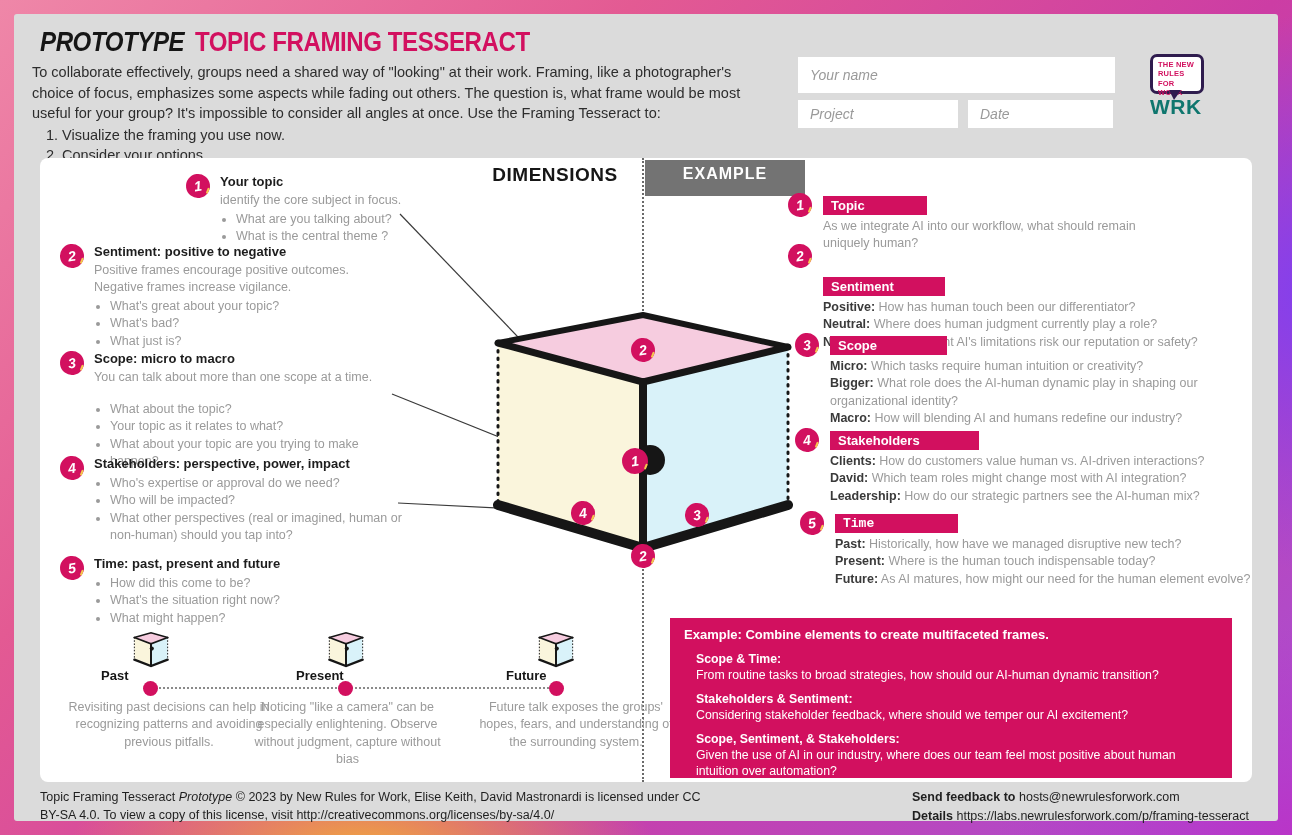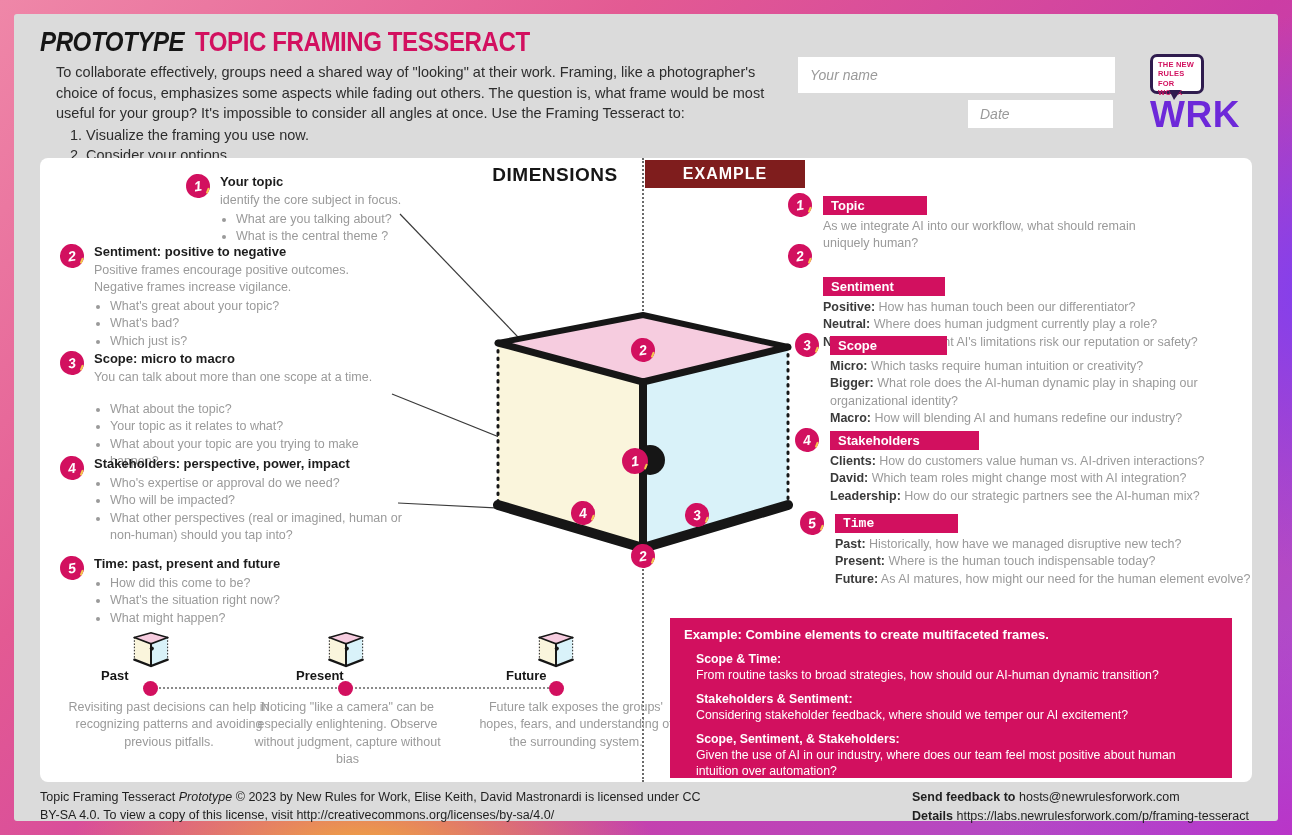--- a/index.html
+++ b/index.html
@@ -9,38 +9,38 @@
       radial-gradient(ellipse 420px 160px at 28% 102%, #f2a93b 0%, rgba(242,169,59,0) 70%),
       radial-gradient(ellipse 500px 400px at 104% 35%, #7e3ff2 0%, rgba(126,63,242,0) 70%),
       radial-gradient(ellipse 420px 300px at 100% 100%, #b935c8 0%, rgba(185,53,200,0) 70%),
       linear-gradient(135deg, #ef87a8 0%, #e35a93 30%, #cc3da4 60%, #a84fd4 100%);}
   .card{position:absolute;left:14px;top:14px;width:1264px;height:807px;background:#dbdbdb;border-radius:3px;}
 
   
   .title-row{position:absolute;left:26px;top:12px;white-space:nowrap;transform:scaleX(.86);transform-origin:left center;}
   .title-prefix{font-size:28px;font-weight:800;font-style:italic;color:#161616;letter-spacing:-.5px;}
   .title-main{font-size:28px;font-weight:800;color:#d2105f;letter-spacing:-.5px;margin-left:8px;}
-  .intro{position:absolute;left:42px;top:48px;width:742px;font-size:14.5px;line-height:1.42;color:#2d2d2d;}
+  .intro{position:absolute;left:18px;top:48px;width:742px;font-size:14.5px;line-height:1.42;color:#2d2d2d;}
   .steps{margin-top:1px;}
   .step{display:flex;}
   .step-num{width:26px;text-align:right;margin-right:4px;flex:none;}
   .field{position:absolute;background:#fff;border:none;font-size:14px;color:#333;padding:0 12px;box-sizing:border-box;font-family:"Liberation Sans","DejaVu Sans",sans-serif;}
   .field::placeholder{color:#9a9a9a;font-style:italic;}
   
   .logo{position:absolute;left:1136px;top:40px;width:80px;}
   .logo-bubble{position:relative;width:54px;height:40px;background:#fff;border:3px solid #2f1c4e;border-radius:7px;padding:3px 0 0 5px;box-sizing:border-box;}
   .logo-bubble-line{font-size:7.5px;font-weight:800;color:#d2105f;line-height:1.25;letter-spacing:.2px;}
   .logo-tail{position:absolute;left:16px;bottom:-9px;width:0;height:0;border-left:5px solid transparent;border-right:7px solid transparent;border-top:10px solid #2f1c4e;}
-  .logo-word{font-size:37px;font-weight:800;color:#6d28d9;letter-spacing:.5px;margin-top:2px;line-height:1;}
+  .logo-word{font-size:21px;font-weight:800;color:#0f766e;letter-spacing:.5px;margin-top:2px;line-height:1;}
 
   
   .panel{position:absolute;left:26px;top:144px;width:1212px;height:624px;background:#ffffff;border-radius:8px;}
   .divider{position:absolute;left:602px;top:0;height:624px;width:0;border-left:2px dotted #6a6a6a;}
   .dims-header{position:absolute;left:420px;top:6px;width:190px;text-align:center;font-size:19px;font-weight:800;letter-spacing:.5px;color:#161616;}
-  .example-banner{position:absolute;left:605px;top:2px;width:160px;height:28px;background:#7f1d1d;color:#fff;font-size:16px;font-weight:800;letter-spacing:1px;text-align:center;line-height:28px;}
+  .example-banner{position:absolute;left:605px;top:2px;width:160px;height:36px;background:#737373;color:#fff;font-size:16px;font-weight:800;letter-spacing:1px;text-align:center;line-height:28px;}
 
   
   .badge{width:24px;height:24px;border-radius:50%;background:#d2105f;color:#fff;font-weight:800;font-style:italic;font-size:14px;display:flex;align-items:center;justify-content:center;transform:rotate(-8deg);flex:none;position:relative;}
   .badge::after{content:"";position:absolute;right:2px;bottom:3px;width:2px;height:6px;background:#f5c84c;transform:rotate(30deg);border-radius:1px;}
   .cube-badge{position:absolute;z-index:3;}
 
   
   .dim-section{position:absolute;display:flex;gap:10px;align-items:flex-start;}
   .dim-title{font-size:13px;font-weight:700;color:#1d1d1d;line-height:1.3;}
   .dim-desc{font-size:12.5px;color:#9a9a9a;line-height:1.36;margin-top:1px;}
@@ -90,20 +90,21 @@
           <span>Visualize the framing you use now.</span>
         </div>
         <div class="step">
           <span class="step-num">2.</span>
           <span>Consider your options.</span>
         </div>
       </div>
     </div>
 
     <input class="field" style="left: 784px; top: 43px; width: 317px; height: 36px;" placeholder="Your name">
+    <input class="field" style="left: 784px; top: 86px; width: 160px; height: 28px;" placeholder="Project">
     <input class="field" style="left: 954px; top: 86px; width: 145px; height: 28px;" placeholder="Date">
 
     <div class="logo">
       <div class="logo-bubble">
         <div class="logo-bubble-line">THE NEW</div>
         <div class="logo-bubble-line">RULES</div>
         <div class="logo-bubble-line">FOR WORK</div>
         <div class="logo-tail"></div>
       </div>
       <div class="logo-word">WRK</div>
@@ -151,21 +152,21 @@
       </div>
 
       <div class="dim-section" style="left:20px;top:86px;width:330px;">
         <div class="badge">2</div>
         <div>
           <div class="dim-title">Sentiment: positive to negative</div>
           <div class="dim-desc" style="width:275px;">Positive frames encourage positive outcomes. Negative frames increase vigilance.</div>
           <ul class="dim-bullets">
             <li>What's great about your topic?</li>
             <li>What's bad?</li>
-            <li>Which just is?</li>
+            <li>What just is?</li>
           </ul>
         </div>
       </div>
 
       <div class="dim-section" style="left:20px;top:193px;width:345px;">
         <div class="badge">3</div>
         <div>
           <div class="dim-title">Scope: micro to macro</div>
           <div class="dim-desc">You can talk about more than one scope at a time.</div>
           <ul class="dim-bullets" style="width:300px;margin-top:15px;">

